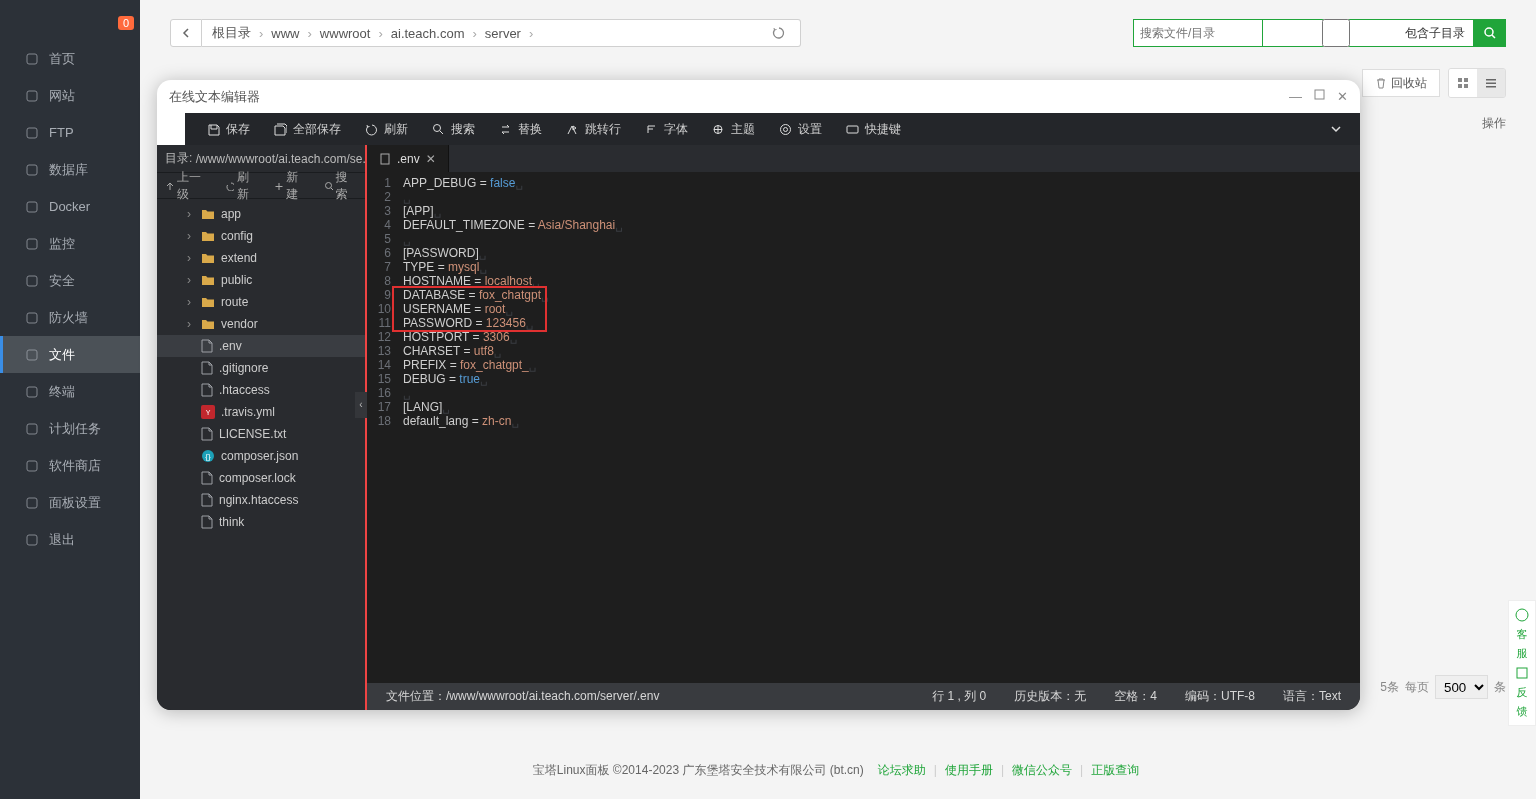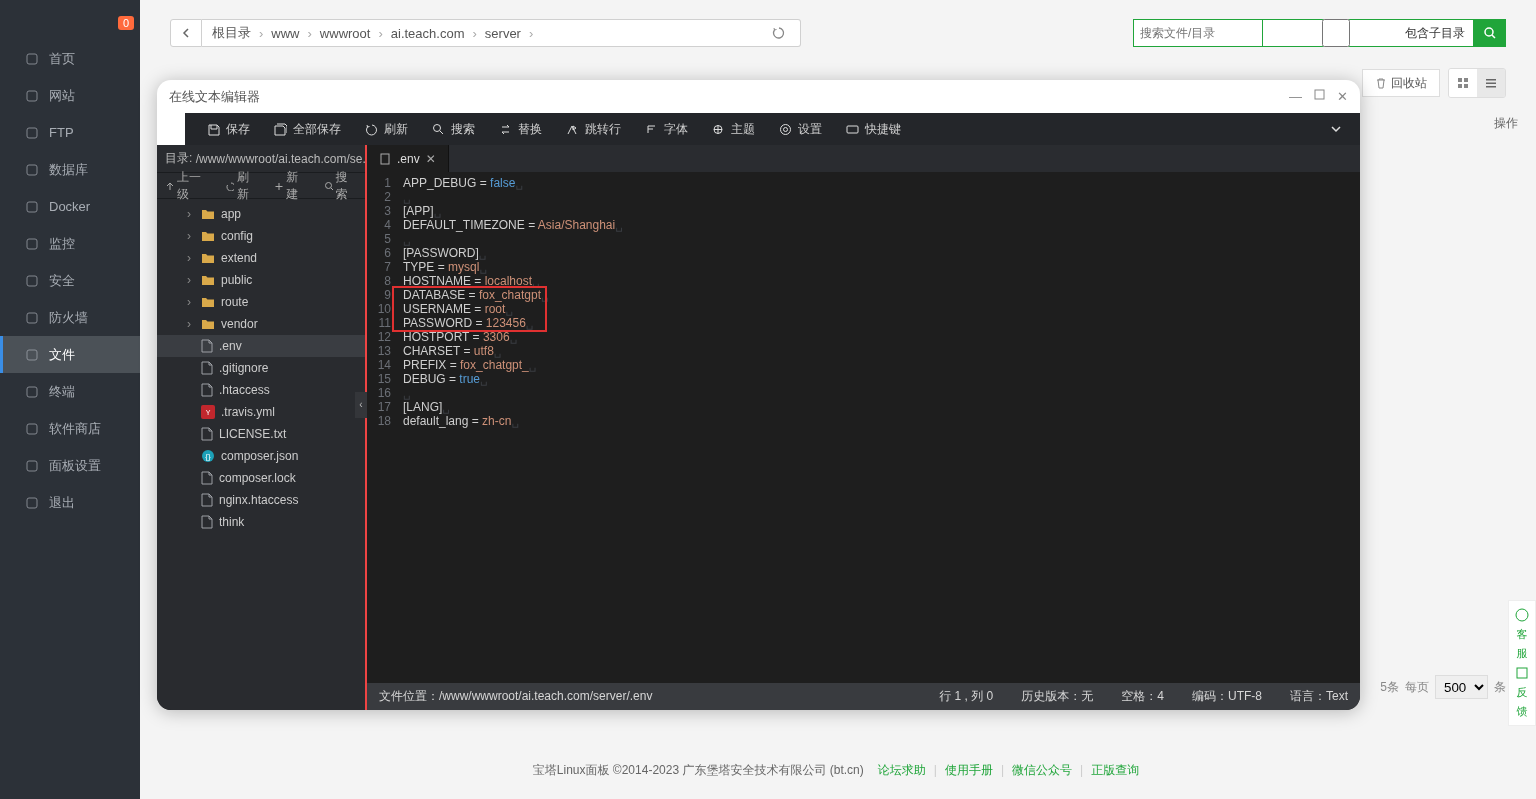--- a/index.html
+++ b/index.html
@@ -21,21 +21,21 @@
 .searchwrap { display:flex; margin-left:340px;}
 .searchwrap input { width:130px; height:28px; border:1px solid #20a53a; padding:0 6px; font-size:12px; outline:none;}
 .chk { display:flex; align-items:center; gap:4px; height:28px; border:1px solid #20a53a; border-left:none; padding:0 8px; font-size:12px; background:#fff;}
 .searchbtn { width:32px; height:28px; background:#20a53a; display:flex; align-items:center; justify-content:center; cursor:pointer;}
 .tbar { position:absolute; left:30px; right:30px; top:65px; height:36px; display:flex; align-items:center; justify-content:space-between;}
 .views { display:flex; gap:8px; align-items:center;}
 .trash { display:flex; gap:4px; align-items:center; height:28px; border:1px solid #ddd; border-radius:0; padding:0 12px; background:#fff; cursor:pointer; font-size:12px; color:#555;}
 .vbtns { display:flex; border:1px solid #ddd; border-radius:3px; overflow:hidden;}
 .vbtns span { width:28px; height:28px; display:flex; align-items:center; justify-content:center; background:#fff; cursor:pointer;}
 .vbtns span.on { background:#e8e8e8;}
-.ops { position:absolute; right:18px; top:115px; font-size:12px; color:#666;}
+.ops { position:absolute; right:30px; top:115px; font-size:12px; color:#666;}
 .ftr { position:absolute; left:30px; right:30px; bottom:100px; display:flex; align-items:center; justify-self:space-between; font-size:12px; color:#888;}
 .ftr .l { flex:1;}
 .ftr .pg { display:flex; align-items:center; gap:6px;}
 .ftr select { height:24px; border:1px solid #ddd; padding:0 4px;}
 .copy { position:absolute; left:0; right:0; bottom:20px; text-align:center; font-size:12px; color:#666;}
 .copy a { color:#20a53a; text-decoration:none; margin:0 4px;}
 .copy .s { color:#ccc; margin:0 4px;}
 .fb { position:absolute; right:0; top:600px; width:28px; background:#fff; border:1px solid #eee; display:flex; flex-direction:column; align-items:center; padding:6px 0; gap:4px; color:#20a53a; font-size:11px;}
 .fb .i { width:16px; height:16px;}
 
@@ -66,21 +66,21 @@
 .gut div { height:14px;}
 .txt { flex:1; padding:4px 0 0 6px; position:relative; color:#d0d0d0;}
 .txt .ln { height:14px; white-space:pre;}
 .txt .k { color:#cfcfcf;}
 .txt .v { color:#ce9178;}
 .txt .bool { color:#569cd6;}
 .txt .sec { color:#cfcfcf;}
 .txt .ws { color:#3a3d42;}
 .hl { position:absolute; border:2px solid #e03131; pointer-events:none;}
 .collapse { position:absolute; left:-12px; top:220px; width:12px; height:26px; background:#34363a; color:#bbb; display:flex; align-items:center; justify-content:center; cursor:pointer; font-size:10px;}
-.mstat { height:27px; background:#393b3f; display:flex; align-items:center; padding:0 12px; color:#d6d6d6; font-size:12px; gap:28px;}
+.mstat { height:27px; background:#393b3f; display:flex; align-items:center; padding:0 19px; color:#d6d6d6; font-size:12px; gap:28px;}
 .mstat .fl { flex:1;}
 svg { display:block;}
 </style>
 </head>
 <body>
 
 <div class="nav">
   <span class="badge">0</span>
   <ul id="nav-list">
       <li>
@@ -155,20 +155,28 @@
         </span>
         <span>文件</span>
       </li>
       <li>
         <span class="nicon">
           <svg width="14" height="14">
             <rect x="2" y="2" width="10" height="10" stroke="#a8adb4" fill="none" rx="2"></rect>
           </svg>
         </span>
         <span>终端</span>
+      </li>
+      <li>
+        <span class="nicon">
+          <svg width="14" height="14">
+            <rect x="2" y="2" width="10" height="10" stroke="#a8adb4" fill="none" rx="2"></rect>
+          </svg>
+        </span>
+        <span>计划任务</span>
       </li>
       <li>
         <span class="nicon">
           <svg width="14" height="14">
             <rect x="2" y="2" width="10" height="10" stroke="#a8adb4" fill="none" rx="2"></rect>
           </svg>
         </span>
         <span>软件商店</span>
       </li>
       <li>

